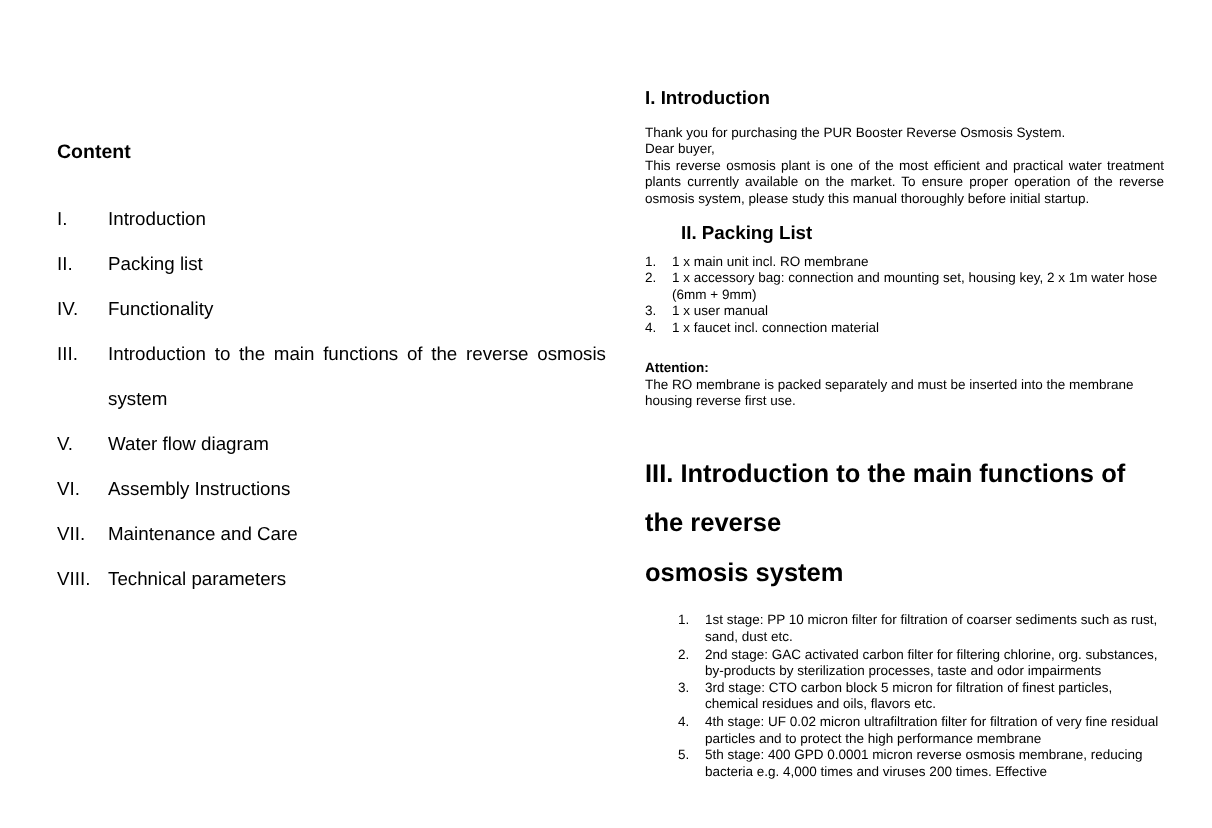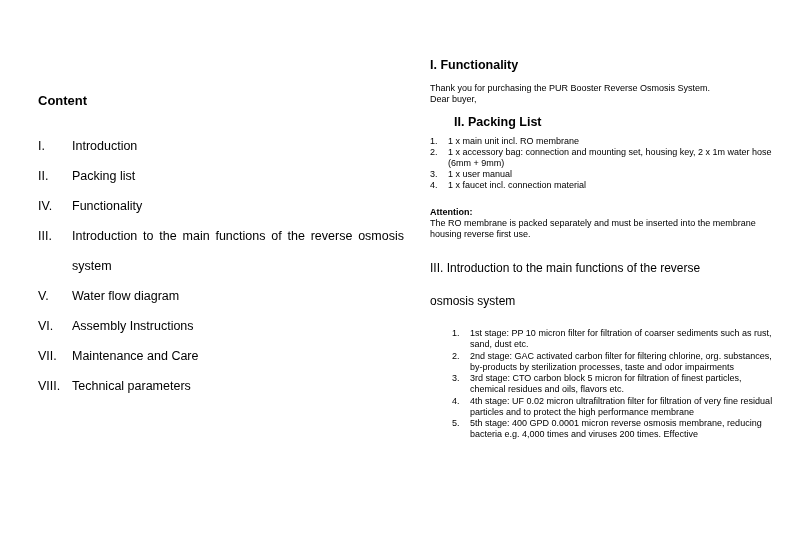--- a/index.html
+++ b/index.html
@@ -79,28 +79,28 @@
     display: flex;
   }
   .num {
     flex: none;
     width: 18px;
   }
   .num-text {
     flex: 1;
   }
   .attention-block {
-    margin: 0 0 12px 0;
+    margin: 0 0 26px 0;
   }
   .attention-label {
     font-weight: bold;
   }
   .h-big {
-    font-size: 12px;
-    font-weight: normal;
+    font-size: 17px;
+    font-weight: bold;
     line-height: 33px;
     margin: 0 0 10px 0;
   }
   .stages-list {
     margin-left: 22px;
   }
   .stages-list .num-row {
     margin-bottom: 0.5px;
   }
 </style>
@@ -143,25 +143,26 @@
       </div>
       <div class="toc-row">
         <span class="toc-num">VIII.</span>
         <span class="toc-label">Technical parameters</span>
       </div>
     </div>
   </section>
 
   <section class="right-col">
 
-    <h2 class="h-main">I. Functionality</h2>
+    <h2 class="h-main">I. Introduction</h2>
 
     <div class="intro-block">
       <div>Thank you for purchasing the PUR Booster Reverse Osmosis System.</div>
       <div>Dear buyer,</div>
+      <div class="intro-para">This reverse osmosis plant is one of the most efficient and practical water treatment plants currently available on the market. To ensure proper operation of the reverse osmosis system, please study this manual thoroughly before initial startup.</div>
     </div>
 
     <h2 class="h-packing">II. Packing List</h2>
 
     <div class="num-list">
       <div class="num-row">
         <span class="num">1.</span>
         <span class="num-text">1 x main unit incl. RO membrane</span>
       </div>
       <div class="num-row">

